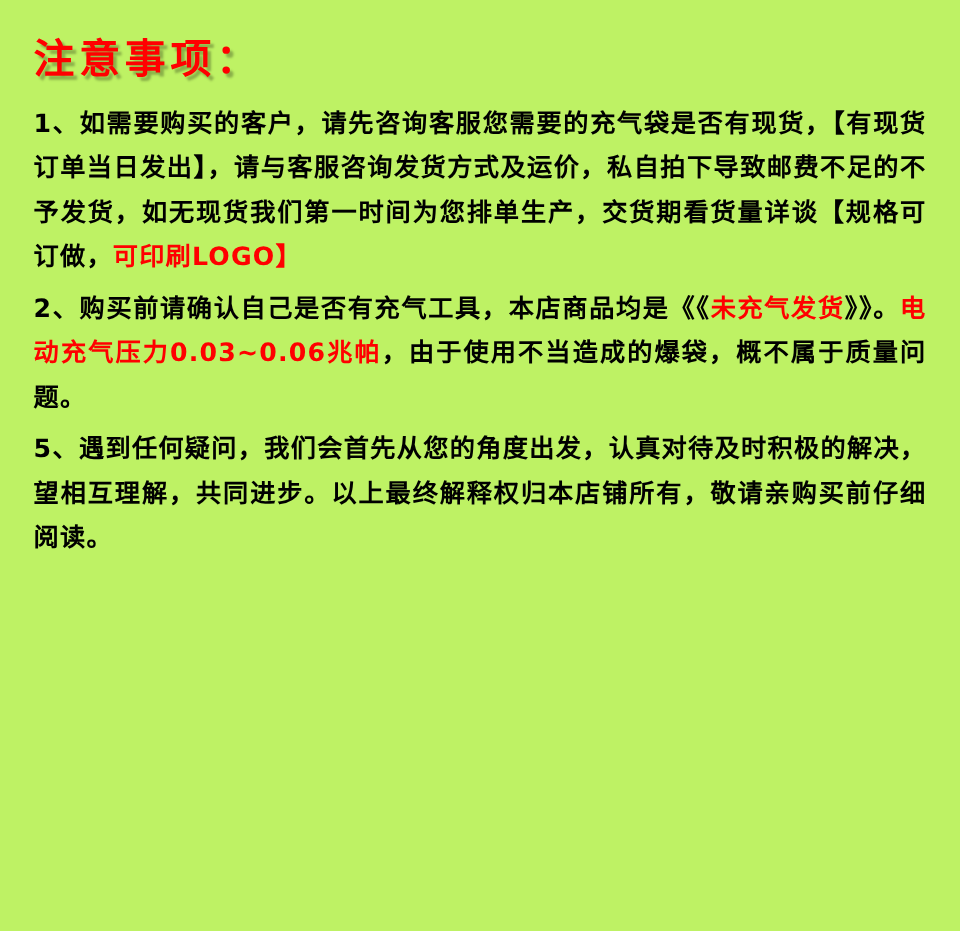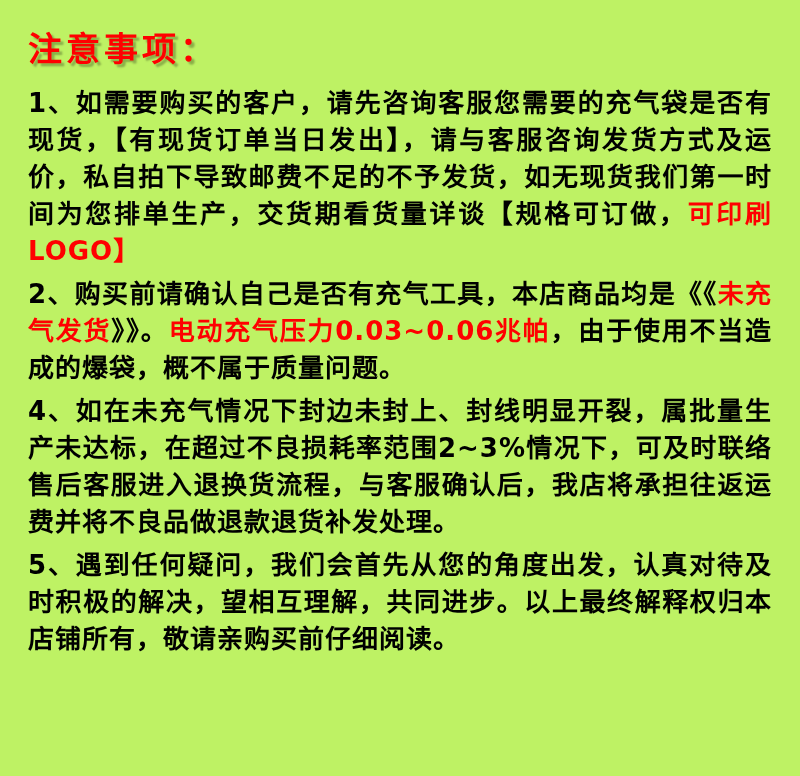--- a/index.html
+++ b/index.html
@@ -19,21 +19,21 @@
   .title {
     margin: 4px 0 14px 0;
     font-size: 34px;
     font-weight: bold;
     color: #ff0000;
     letter-spacing: 4px;
     text-shadow: 3px 3px 2px rgba(0,0,0,0.28);
   }
   .item {
     margin: 0 0 6px 0;
-    font-size: 26px;
+    font-size: 21px;
     font-weight: bold;
     line-height: 37px;
     color: #000000;
     text-align: justify;
     letter-spacing: 1px;
   }
   .red {
     color: #ff0000;
   }
 </style>
@@ -42,17 +42,16 @@
 
 <div class="page">
 
   <h1 class="title">注意事项：</h1>
 
   <p class="item"><span>1、如需要购买的客户，请先咨询客服您需要的充气袋是否有现货，【有现货订单当日发出】，请与客服咨询发货方式及运价，私自拍下导致邮费不足的不予发货，如无现货我们第一时间为您排单生产，交货期看货量详谈【规格可订做，</span><span class="red">可印刷LOGO】</span></p>
 
   <p class="item"><span>2、购买前请确认自己是否有充气工具，本店商品均是《《</span><span class="red">未充气发货</span><span>》》。</span><span class="red">电动充气压力0.03~0.06兆帕</span><span>，由于使用不当造成的爆袋，概不属于质量问题。</span></p>
 
 
-  <p class="item"><span>4、如在未充气情况下封边未封上、封线明显开裂，属批量生产未达标，在超过不良损耗率范围2~3%情况下，可及时联络售后客服进入退换货流程，与客服确认后，我店将承担往返运费并将不良品做退款退货补发处理。</span></p>
 
   <p class="item"><span>5、遇到任何疑问，我们会首先从您的角度出发，认真对待及时积极的解决，望相互理解，共同进步。以上最终解释权归本店铺所有，敬请亲购买前仔细阅读。</span></p>
 
 </div>
 
 </body></html>

